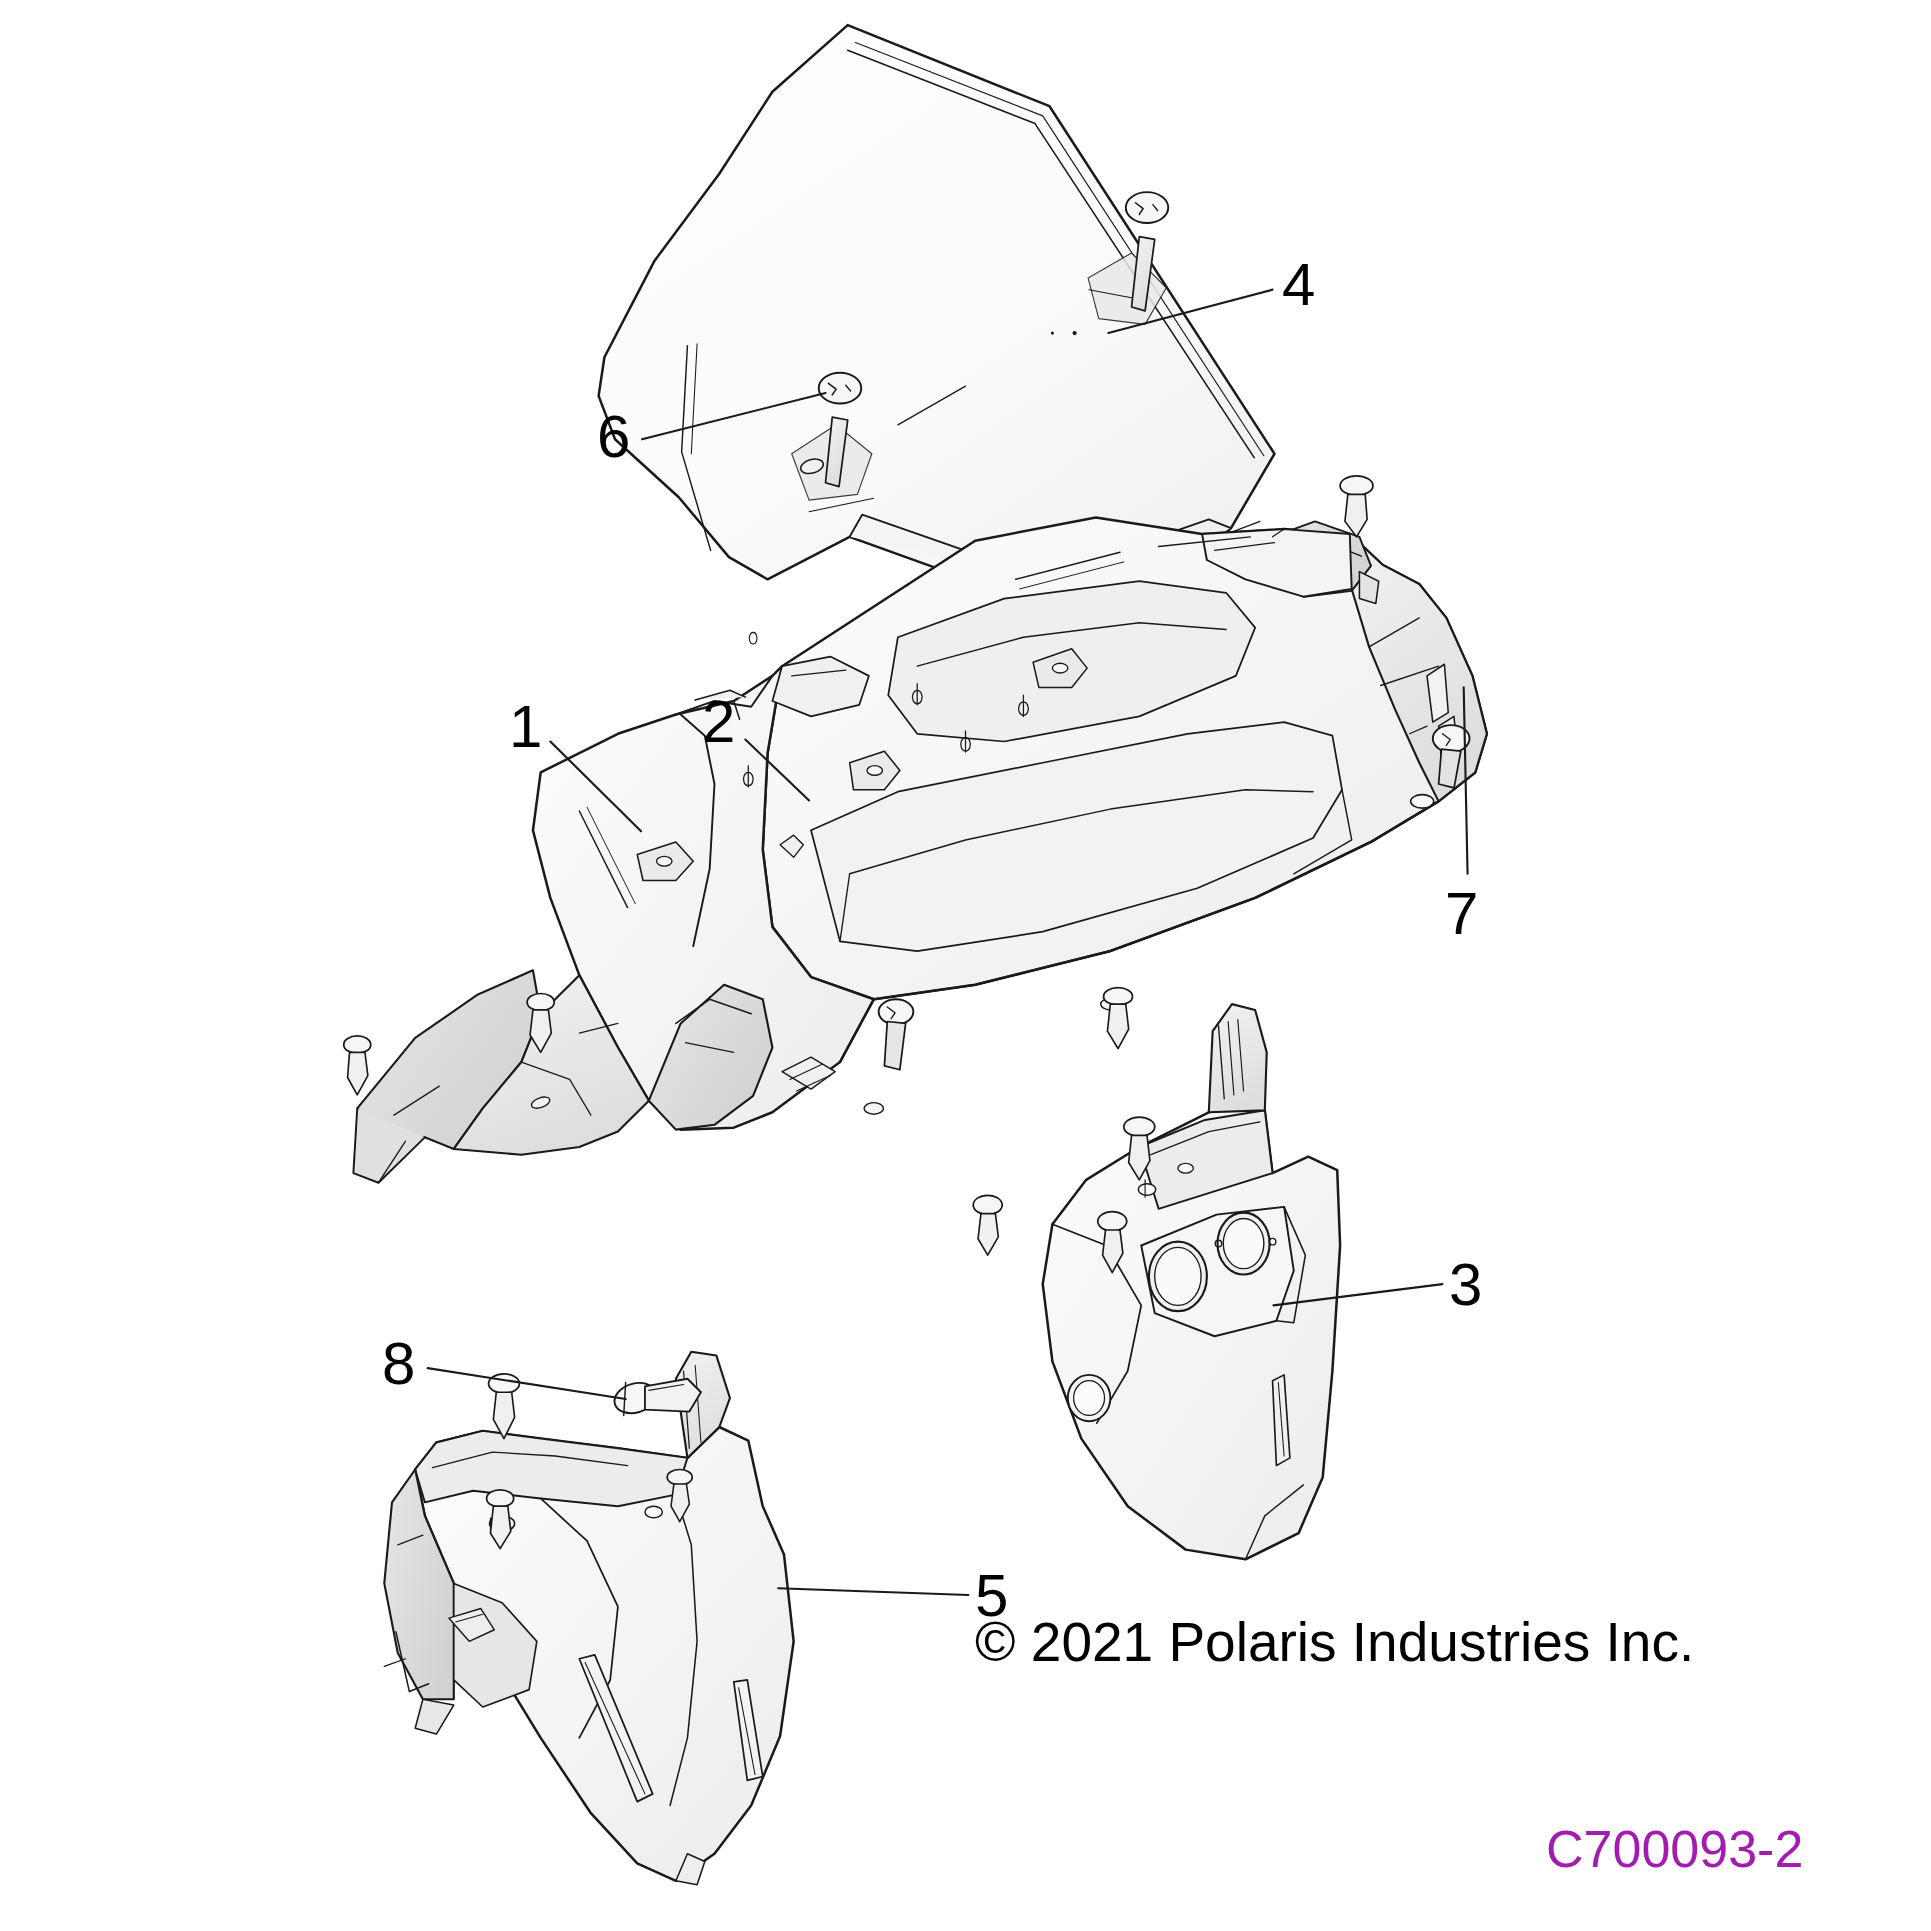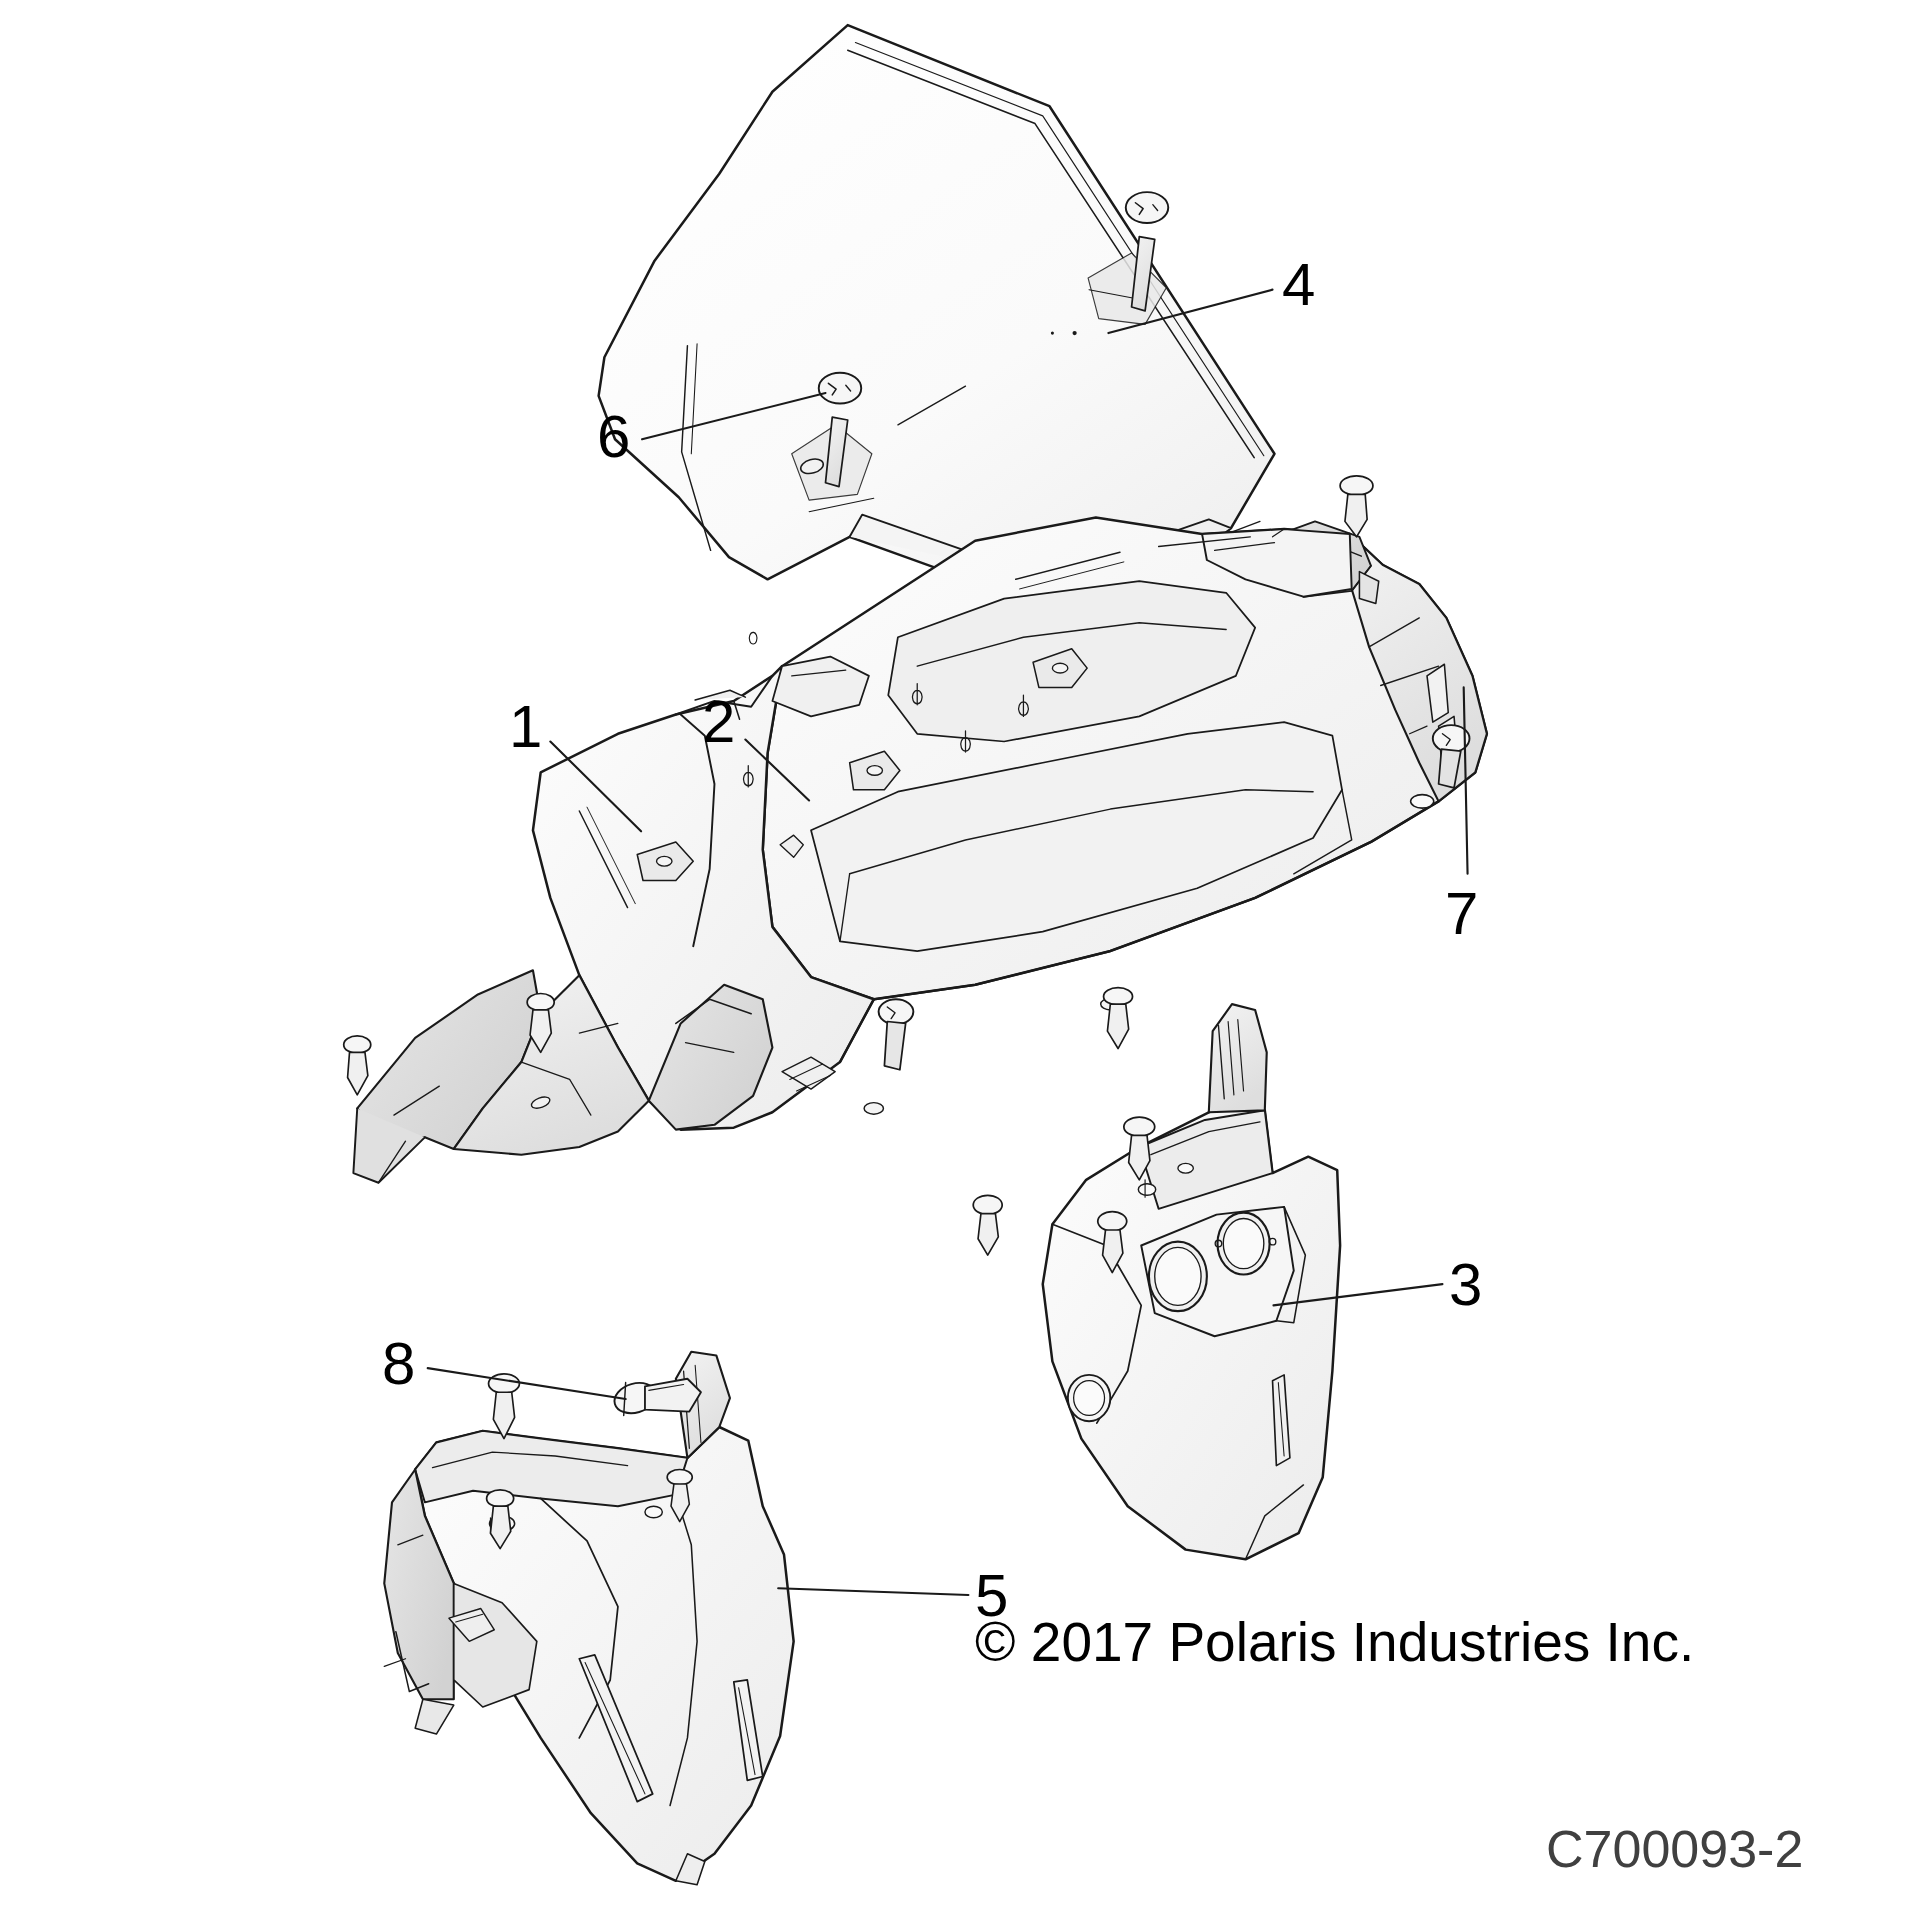--- a/index.html
+++ b/index.html
@@ -46,21 +46,21 @@
     font-size: 55px;
     color: #000000;
     white-space: nowrap;
   }
   #part-number {
     position: absolute;
     left: 1546px;
     top: 1819px;
     font-family: "Liberation Sans", sans-serif;
     font-size: 52px;
-    color: #404040;
+    color: #a21caf;
     white-space: nowrap;
   }
 </style>
 </head>
 <body>
 
 <div id="diagram-root">
 
   <svg class="figure" viewBox="0 0 2000 2000">
     <defs>
@@ -384,17 +384,17 @@
 
   <div class="callout-label" style="left:509px; top:697px;">1</div>
   <div class="callout-label" style="left:702px; top:692px;">2</div>
   <div class="callout-label" style="left:1449px; top:1255px;">3</div>
   <div class="callout-label" style="left:1282px; top:255px;">4</div>
   <div class="callout-label" style="left:975px; top:1566px;">5</div>
   <div class="callout-label" style="left:597px; top:407px;">6</div>
   <div class="callout-label" style="left:1445px; top:884px;">7</div>
   <div class="callout-label" style="left:382px; top:1334px;">8</div>
 
-  <div id="copyright-notice">© 2017 Polaris Industries Inc.</div>
+  <div id="copyright-notice">© 2021 Polaris Industries Inc.</div>
   <div id="part-number">C700093-2</div>
 
 </div>
 
 
 </body></html>

